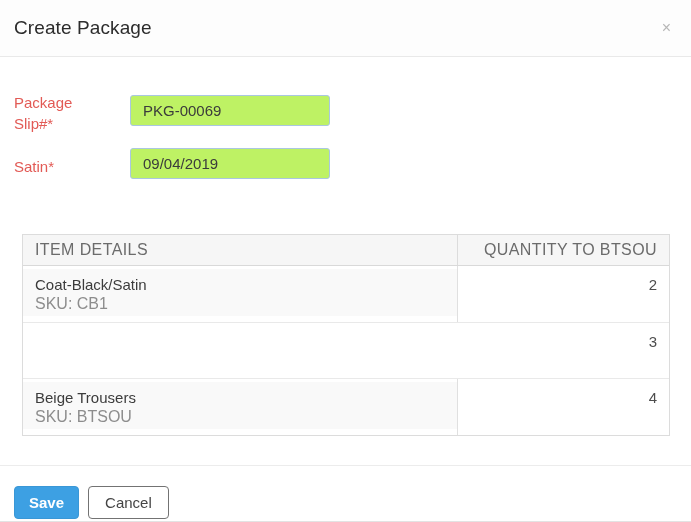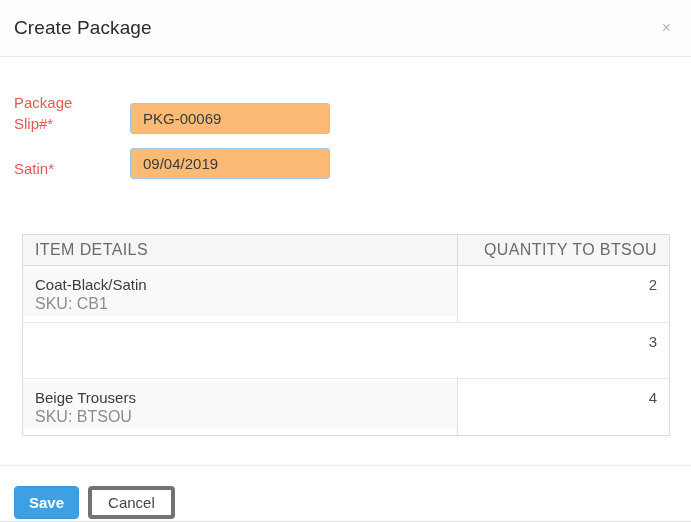--- a/index.html
+++ b/index.html
@@ -30,34 +30,34 @@
   }
   .close-btn {
     margin-left: auto;
     background: none; border: none; cursor: pointer;
     color: #b7b7b7; font-size: 16px; line-height: 16px;
     padding: 2px 4px;
     font-family: "Liberation Sans", sans-serif;
   }
   
   .form-area { padding: 29px 0 0 14px; }
-  .field-row { display: flex; align-items: flex-end; margin-bottom: 14px; }
+  .field-row { display: flex; align-items: center; margin-bottom: 14px; }
   .field-label {
     width: 80px; margin-right: 36px;
     padding-top: 6px;
     font-size: 15px; line-height: 21px;
     color: #e25a55;
   }
   .field-input {
     width: 200px; height: 31px;
     border: 1px solid #aac7e0; border-radius: 3px;
     padding: 0 12px;
     font-size: 15px; color: #3b3b3b;
     font-family: "Liberation Sans", sans-serif;
-    outline: none; background: #fdba74;
+    outline: none; background: #bef264;
   }
   
   .items-table {
     margin: 41px 21px 0 22px;
     width: 648px;
     border: 1px solid #dcdcdc;
   }
   .thead {
     display: flex; align-items: center;
     height: 31px;
@@ -105,21 +105,21 @@
   }
   .btn-save {
     background: #3da0e3;
     border: 1px solid #3a97d6;
     color: #ffffff;
     font-weight: 600;
     padding: 0 14px;
   }
   .btn-cancel {
     background: #ffffff;
-    border: 4px solid #737373;
+    border: 1px solid #737373;
     color: #454545;
     padding: 0 16px;
   }
 </style>
 </head>
 <body>
 
 <div class="modal">
 
   <div class="modal-header">

